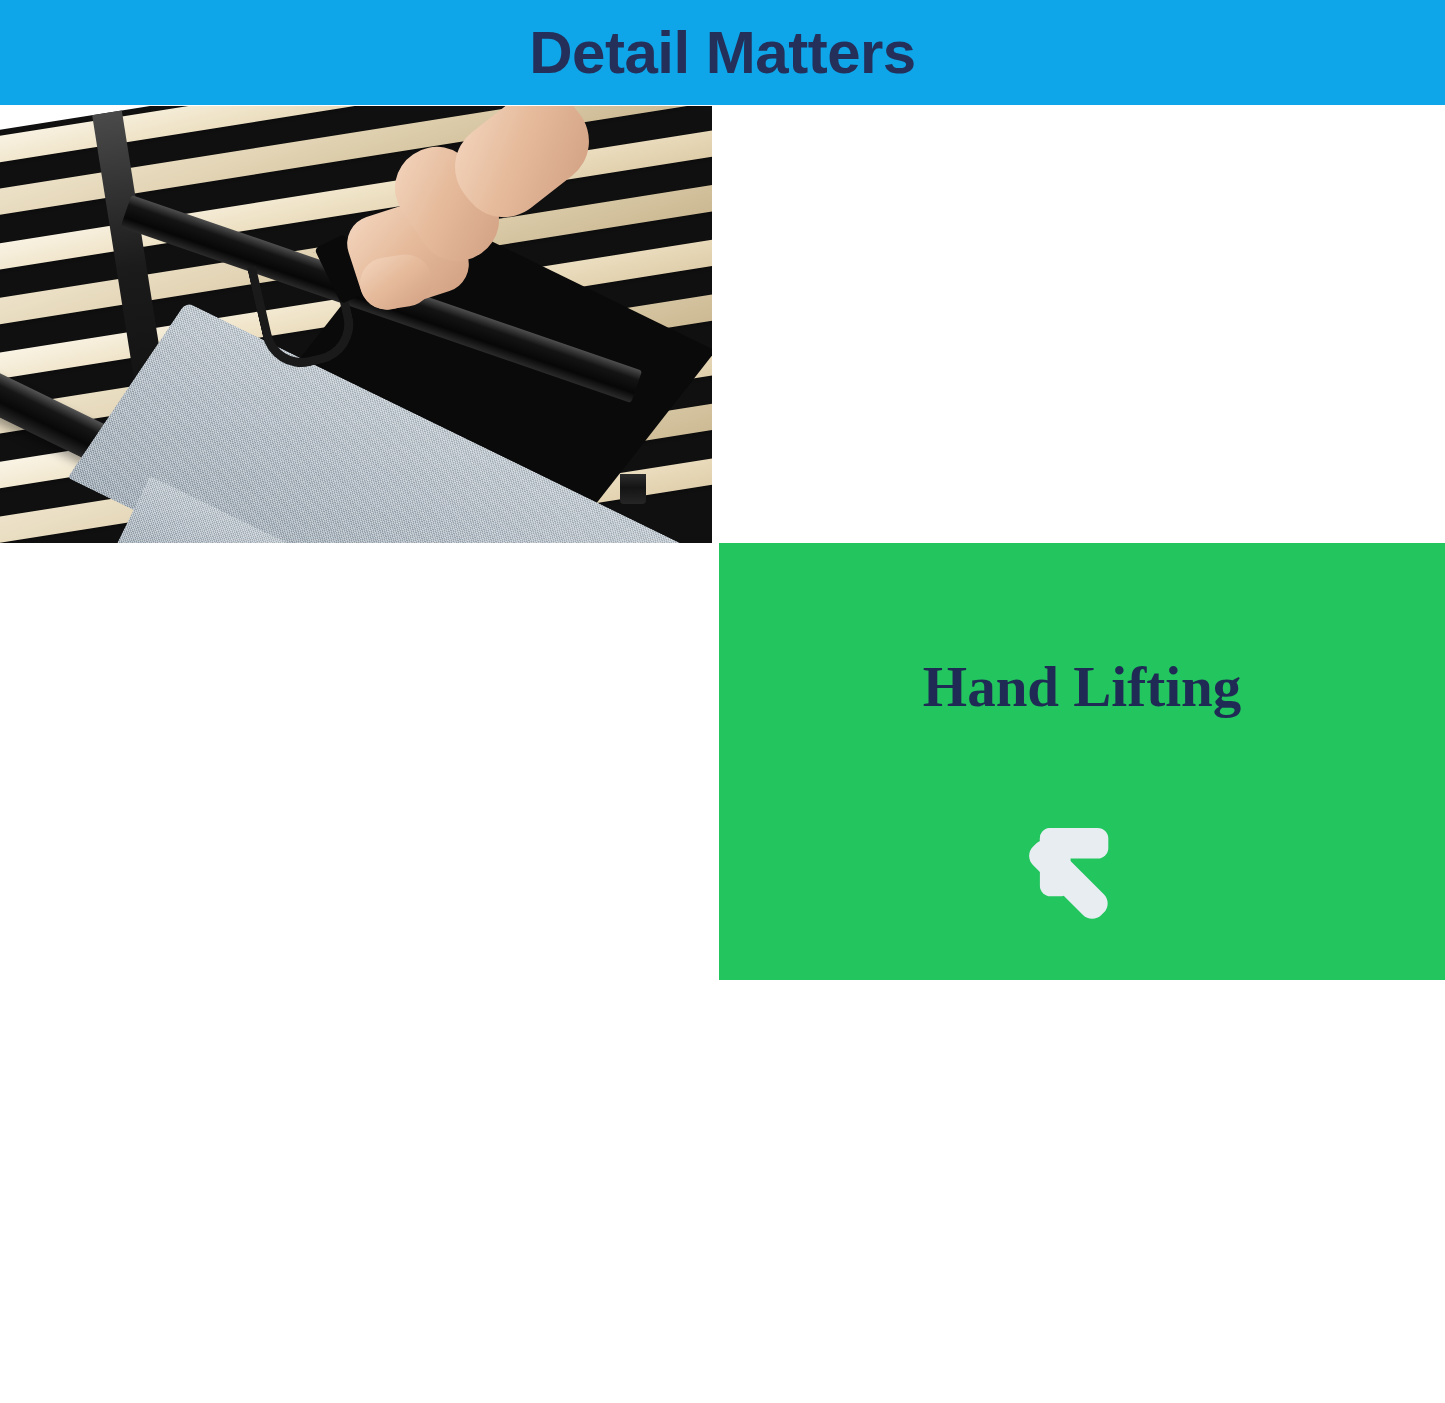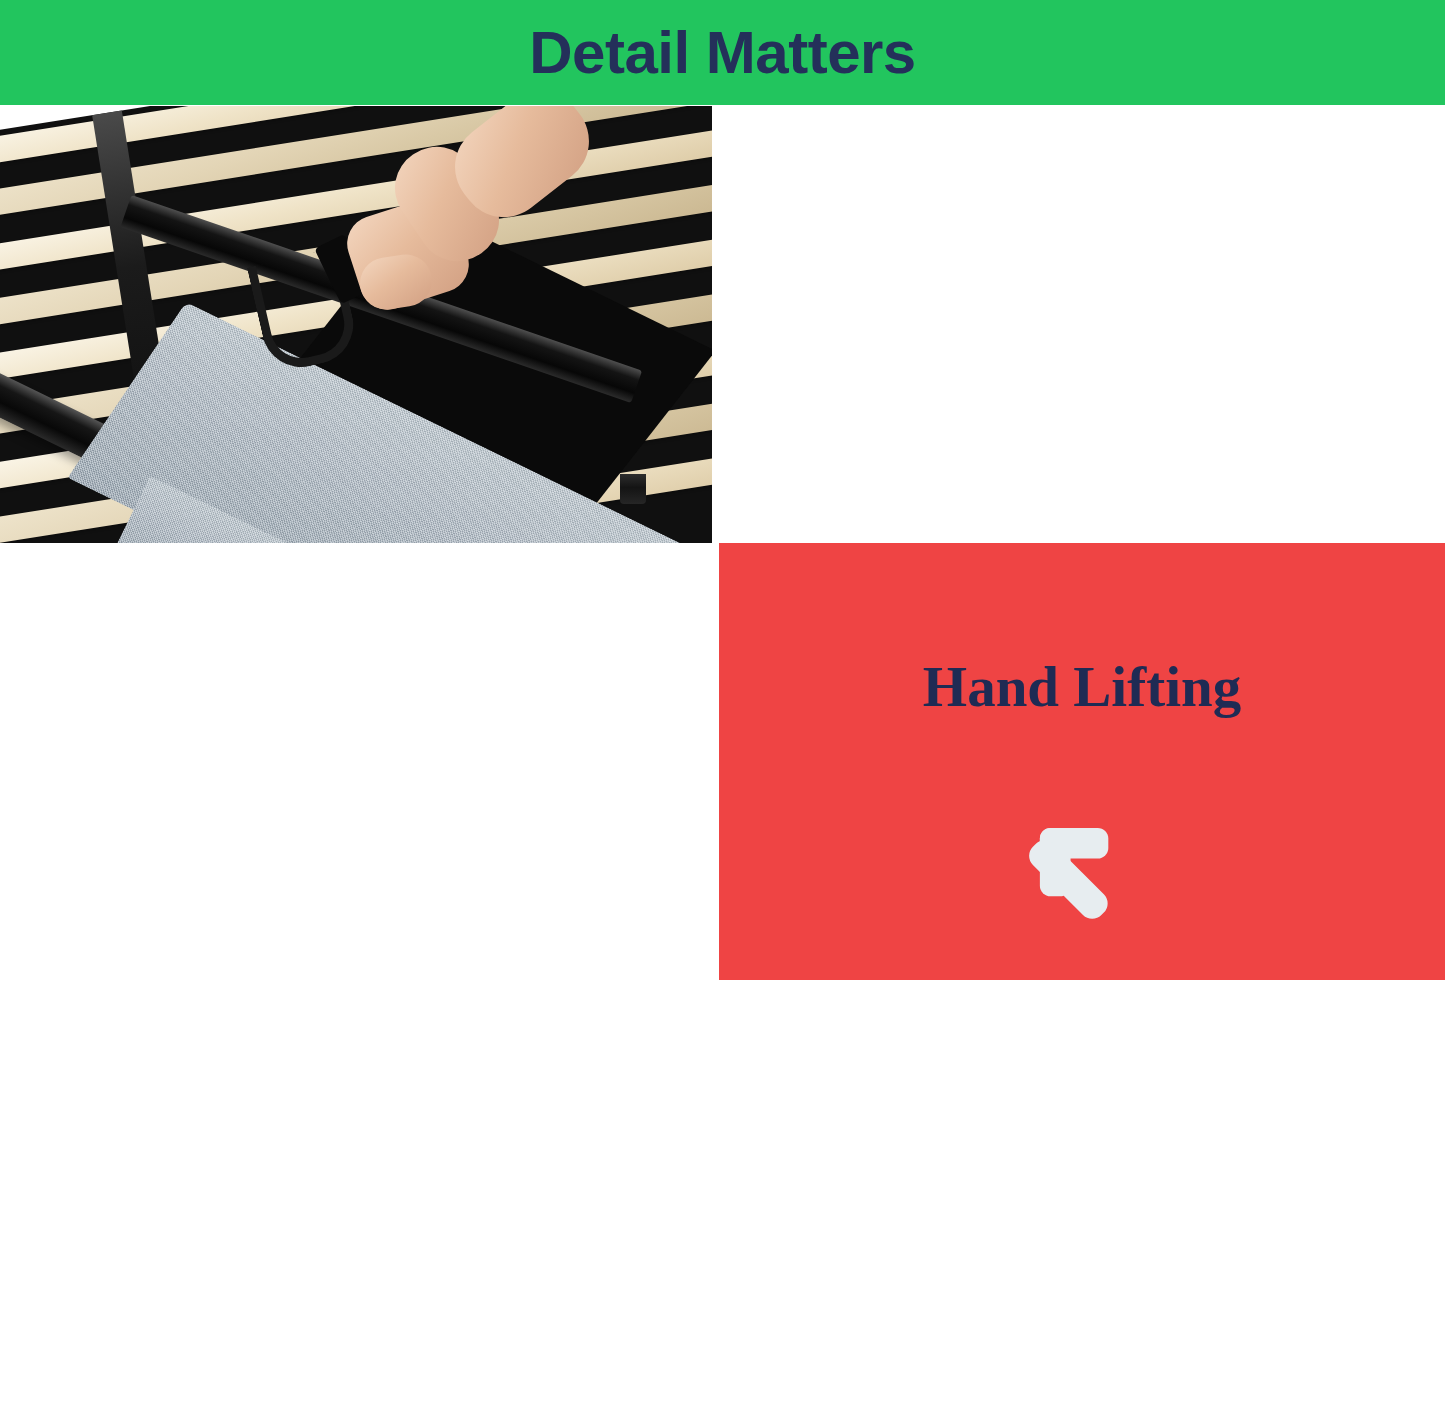--- a/index.html
+++ b/index.html
@@ -22,21 +22,21 @@
 
   
   .header {
     position: absolute;
     left: 0; top: 0;
     width: 1445px;
     height: 105px;
     display: flex;
     align-items: center;
     justify-content: center;
-    background: #22c55e;
+    background: #0ea5e9;
   }
   .header-title {
     font-family: "Liberation Sans", sans-serif;
     font-weight: bold;
     font-size: 60px;
     letter-spacing: -0.5px;
     color: #24305a;
     line-height: 1;
   }
 
@@ -53,21 +53,21 @@
     overflow: hidden;
   }
 
   
   .r1 { top: 0px;   height: 437px; }
   .cL { left: 0px;   width: 712px; }
   .cR { left: 719px; width: 726px; }
 
   
   .panel {
-    background: #ef4444;
+    background: #22c55e;
     display: flex;
     flex-direction: column;
     align-items: flex-end;
     position: relative;
   }
   .panel-inner {
     width: 100%;
     text-align: center;
     position: relative;
     z-index: 2;

